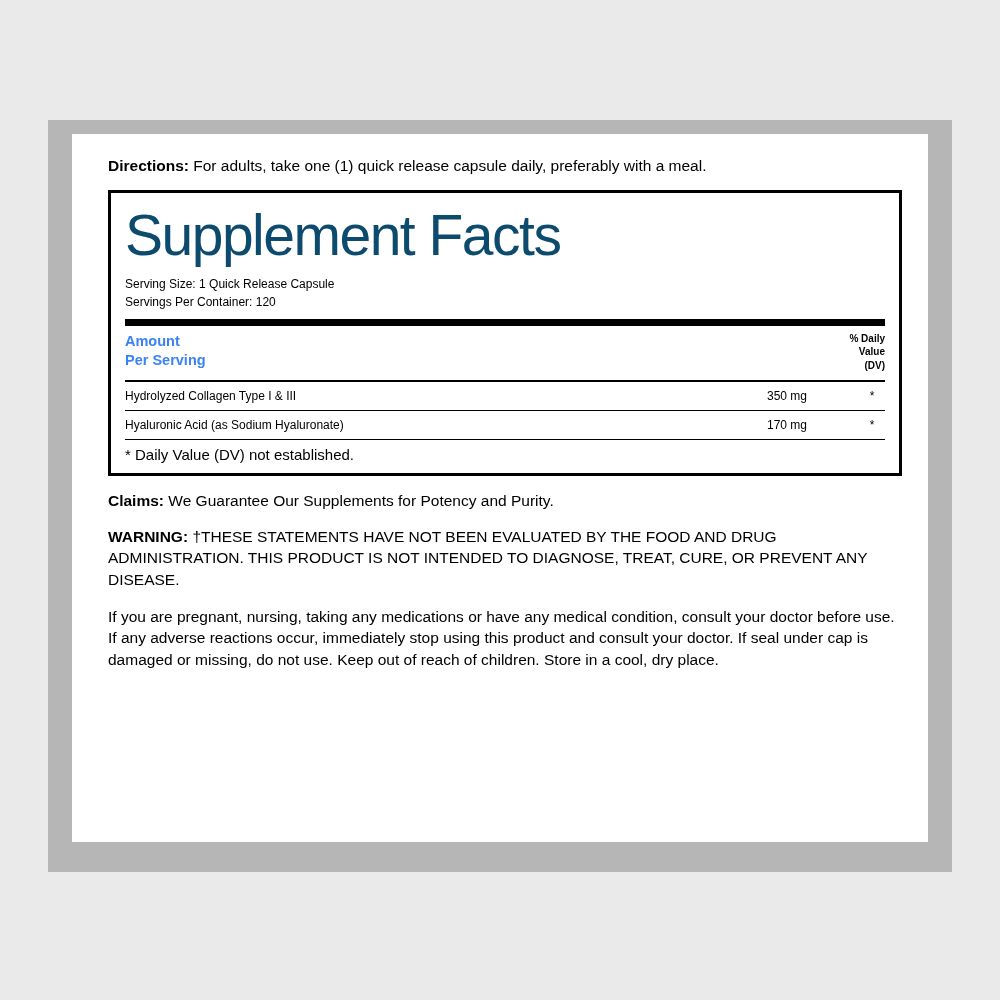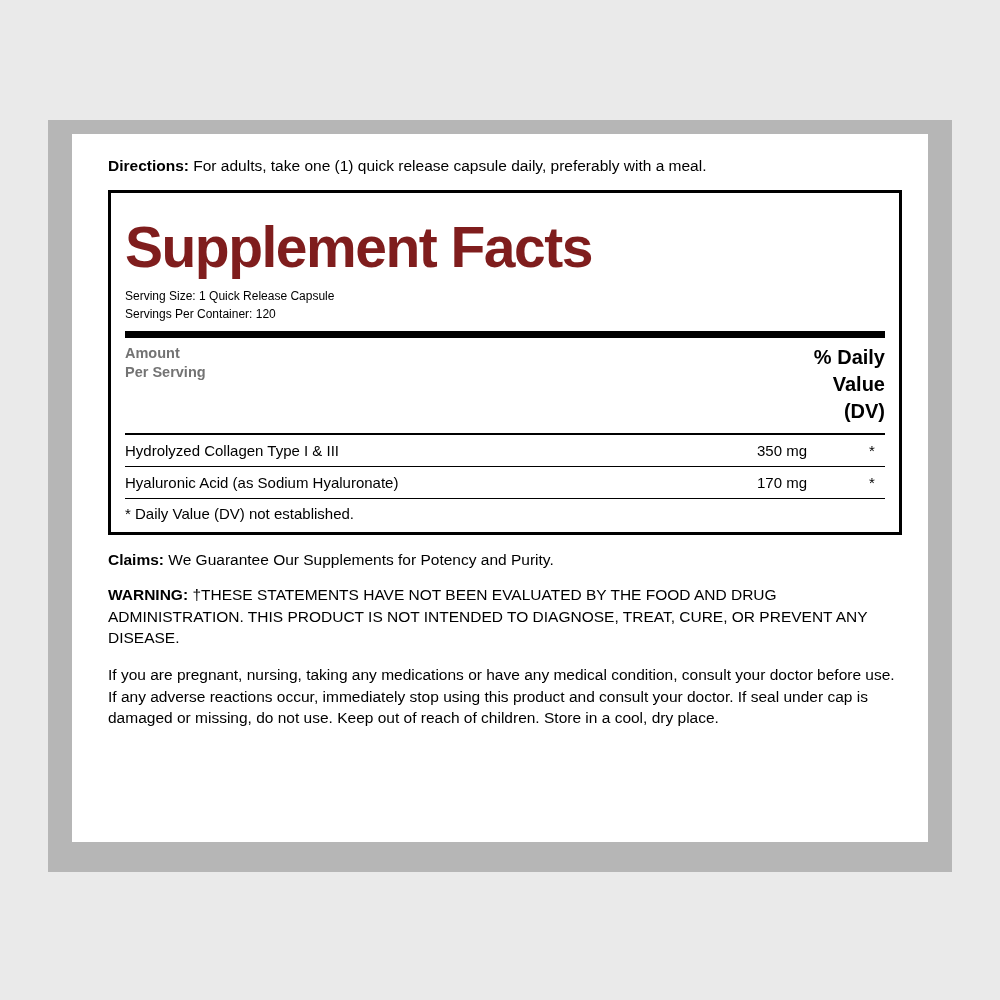--- a/index.html
+++ b/index.html
@@ -48,25 +48,25 @@
   }
   .facts-box {
     border: 3px solid #000;
     box-sizing: border-box;
     margin: 0 8px 0 18px;
     padding: 10px 14px 6px 14px;
     background: #fff;
   }
   .facts-title {
     font-size: 57px;
-    font-weight: bold;
+    font-weight: normal;
     letter-spacing: -1.5px;
     line-height: 1.0;
-    margin: 16px 0 12px 0;
-    color: #7f1d1d;
+    margin: 4px 0 12px 0;
+    color: #0c4a6e;
   }
   .serving-line {
     font-size: 12px;
     color: #000;
     line-height: 1.45;
   }
   .rule-thick {
     border-top: 7px solid #000;
     margin: 8px 0 0 0;
   }
@@ -81,34 +81,34 @@
   .amount-row {
     display: flex;
     justify-content: space-between;
     align-items: flex-start;
     padding: 6px 0 8px 0;
   }
   .amount-left {
     font-size: 14.5px;
     font-weight: bold;
     line-height: 1.35;
-    color: #737373;
+    color: #3b82f6;
   }
   .amount-right {
-    font-size: 20px;
+    font-size: 10px;
     font-weight: bold;
     line-height: 1.35;
     text-align: right;
     color: #000;
   }
   .nutrient-row {
     display: flex;
     align-items: baseline;
     padding: 7px 0 7px 0;
-    font-size: 15px;
+    font-size: 12px;
     color: #000;
   }
   .nutrient-name {
     flex: 1 1 auto;
   }
   .nutrient-amount {
     width: 120px;
     text-align: right;
     padding-right: 52px;
     box-sizing: border-box;

